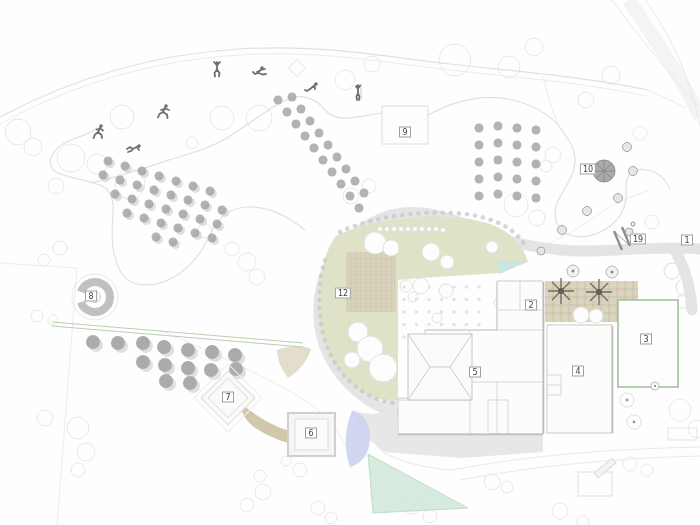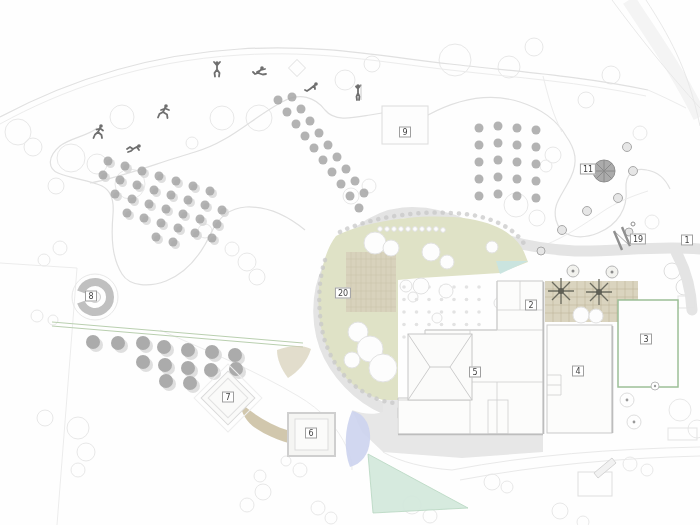--- a/index.html
+++ b/index.html
@@ -518,15 +518,15 @@
   <div class="marker" style="left:687px;top:240px">1</div>
   <div class="marker" style="left:531px;top:305px">2</div>
   <div class="marker" style="left:646px;top:339px">3</div>
   <div class="marker" style="left:578px;top:371px">4</div>
   <div class="marker" style="left:475px;top:372px">5</div>
   <div class="marker" style="left:311px;top:433px">6</div>
   <div class="marker" style="left:228px;top:397px">7</div>
   <div class="marker" style="left:91px;top:296px">8</div>
   <div class="marker" style="left:405px;top:132px">9</div>
   <div class="marker" style="left:638px;top:239px">19</div>
-  <div class="marker" style="left:588px;top:169px">11</div>
-  <div class="marker" style="left:343px;top:293px">20</div>
+  <div class="marker" style="left:588px;top:169px">10</div>
+  <div class="marker" style="left:343px;top:293px">12</div>
 </div>
 
 </body></html>

